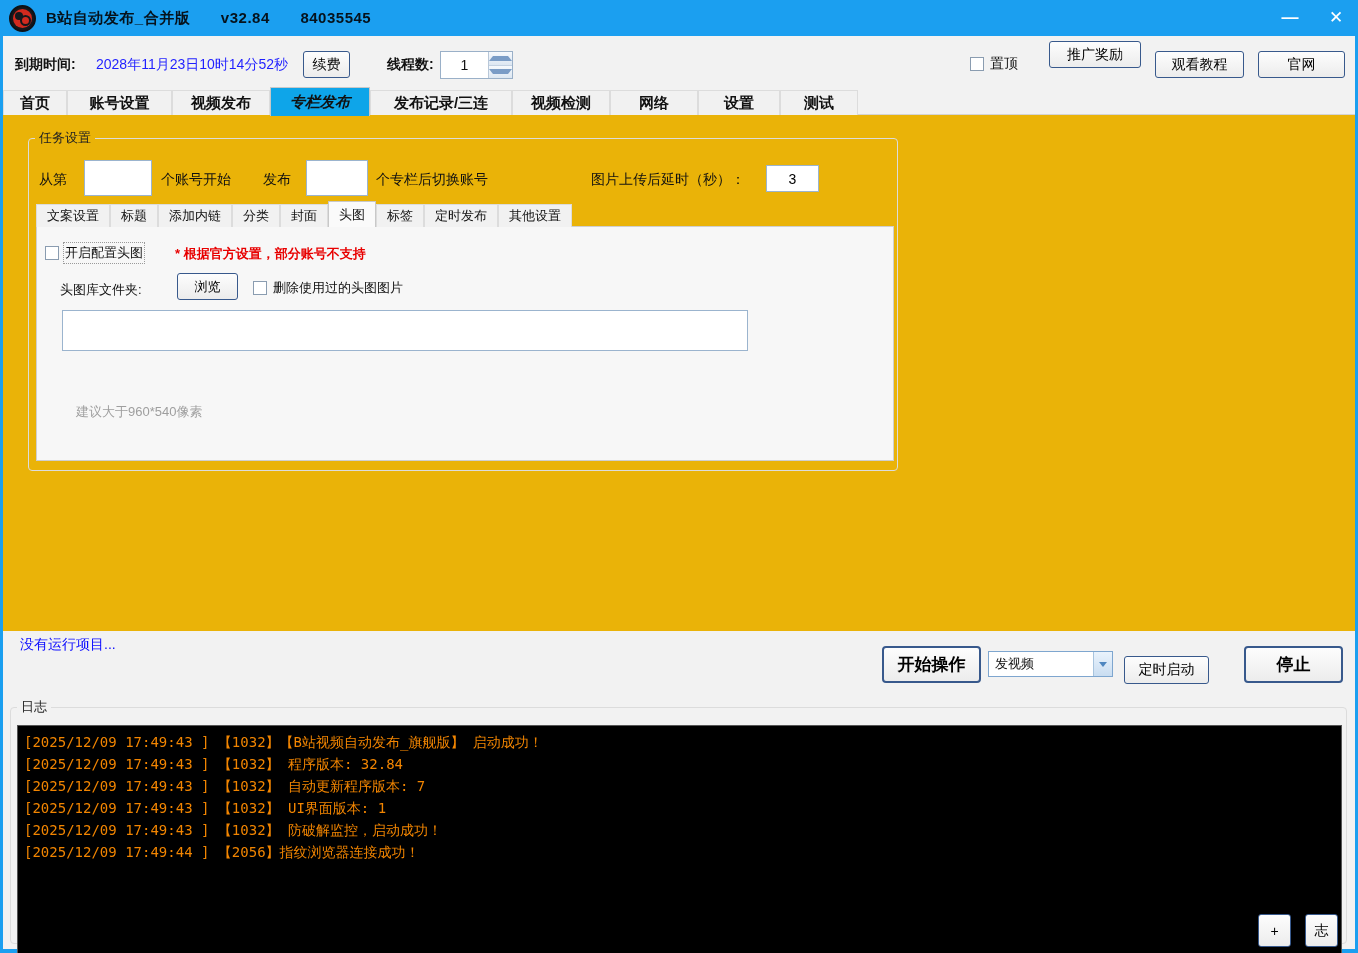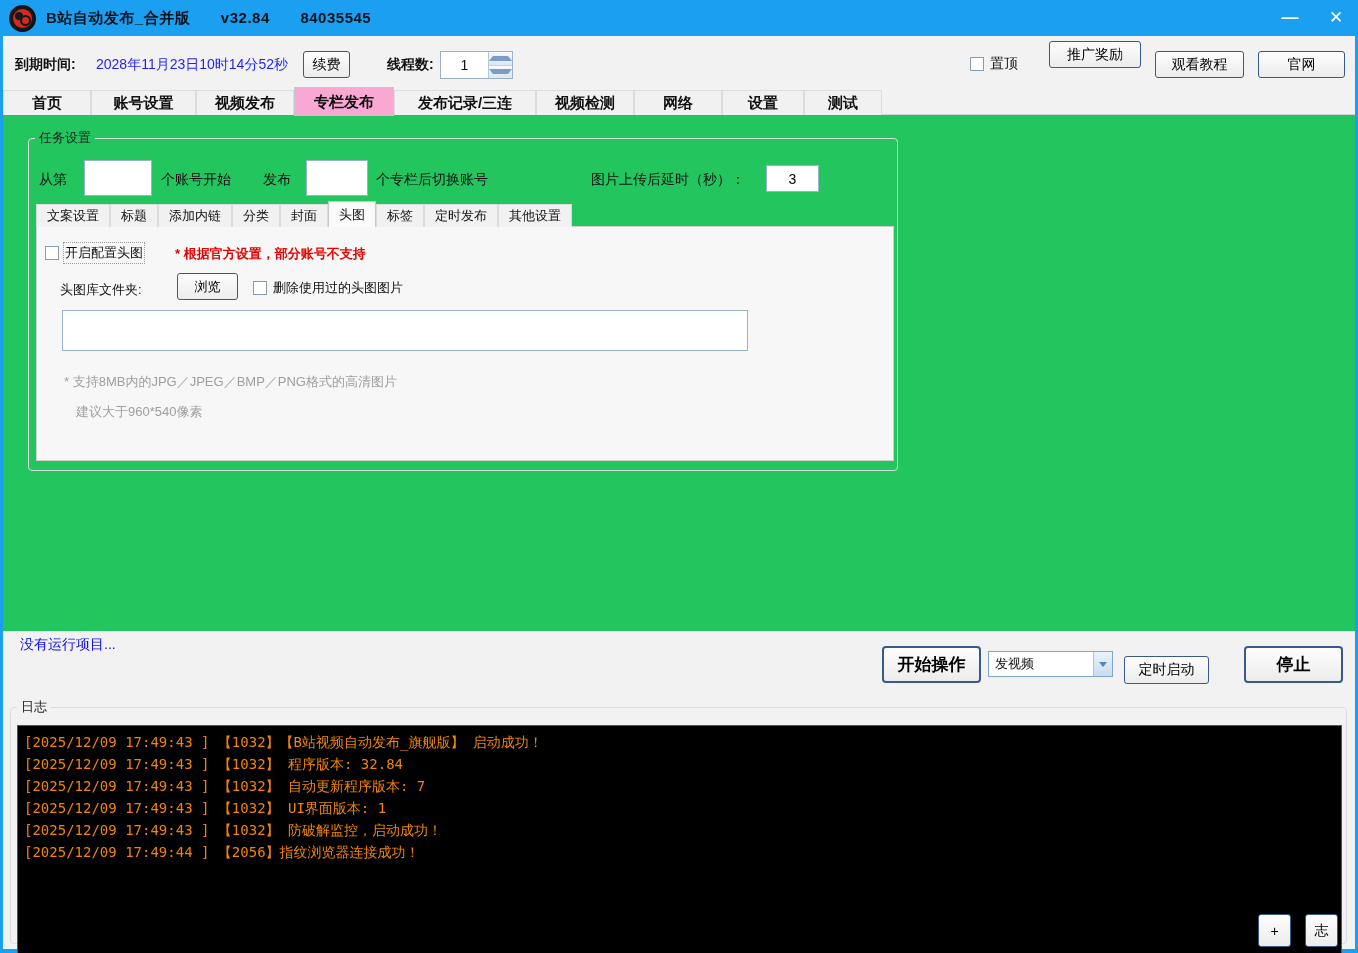--- a/index.html
+++ b/index.html
@@ -52,24 +52,24 @@
   .spinner .arrows div { flex:1; background:linear-gradient(#f6f9fd,#dde7f2); display:flex; align-items:center; justify-content:center; cursor:pointer; }
   .spinner .arrows div + div { border-top:1px solid #c4d2e2; }
   .tri-up { width:0; height:0; border-left:4px solid transparent; border-right:4px solid transparent; border-bottom:5px solid #7A9CC6; }
   .tri-down { width:0; height:0; border-left:4px solid transparent; border-right:4px solid transparent; border-top:5px solid #7A9CC6; }
 
   
   .main-tabstrip { position:absolute; left:0; top:52px; right:0; height:27px; border-bottom:1px solid #d4d4d4; display:flex; }
   .main-tab { height:26px; margin-top:2px; display:flex; align-items:center; justify-content:center;
     font-size:15px; font-weight:bold; background:#f1f1f1; border:1px solid #dcdcdc; border-bottom:none;
     cursor:pointer; padding:0 4px; }
-  .main-tab.selected { background:#f9a8d4; height:29px; margin-top:-1px; position:relative; z-index:2;
-    border-color:#c8c8c8; }
-
-  .content { position:absolute; left:0; right:0; top:79px; height:516px; background:#22c55e; }
+  .main-tab.selected { background:#0ea5e9; height:29px; margin-top:-1px; position:relative; z-index:2;
+    border-color:#c8c8c8;font-style:italic; }
+
+  .content { position:absolute; left:0; right:0; top:79px; height:516px; background:#eab308; }
 
   fieldset { border:1px solid #dcdcdc; border-radius:4px; background:transparent; }
   legend { font-size:13px; padding:0 4px; margin-left:6px; color:#222; }
 
   .task-fieldset { position:absolute; left:25px; top:14px; width:870px; height:342px; }
 
   .input { position:absolute; background:#fff; border:1px solid #9BB4CE; }
   .input.center { text-align:center; font-size:14px; }
 
   
@@ -143,21 +143,21 @@
 
     <label class="checkbox" style="position:absolute; left:967px; top:19px;">
       <span class="box"></span>
       <span>置顶</span>
     </label>
     <button class="btn" style="left:1046px; top:5px; width:92px; height:27px;">推广奖励</button>
     <button class="btn" style="left:1152px; top:15px; width:89px; height:27px;">观看教程</button>
     <button class="btn" style="left:1255px; top:15px; width:87px; height:27px;">官网</button>
 
     <div class="main-tabstrip">
-      <div class="main-tab" style="width:88px;">首页</div>
+      <div class="main-tab" style="width:64px;">首页</div>
       <div class="main-tab" style="width:105px;">账号设置</div>
       <div class="main-tab" style="width:98px;">视频发布</div>
       <div class="main-tab selected" style="width:100px;">专栏发布</div>
       <div class="main-tab" style="width:142px;">发布记录/三连</div>
       <div class="main-tab" style="width:98px;">视频检测</div>
       <div class="main-tab" style="width:88px;">网络</div>
       <div class="main-tab" style="width:82px;">设置</div>
       <div class="main-tab" style="width:78px;">测试</div>
     </div>
 
@@ -199,21 +199,20 @@
 
             <div class="lbl" style="left:23px; top:54px; font-size:13px;">头图库文件夹:</div>
             <button class="btn" style="left:140px; top:46px; width:61px; height:27px; font-size:13px;">浏览</button>
             <label class="checkbox" style="position:absolute; left:216px; top:52px; font-size:13px;">
               <span class="box"></span>
               <span>删除使用过的头图图片</span>
             </label>
 
             <input class="input" style="left: 25px; top: 83px; width: 686px; height: 41px; font-size: 14px; padding: 0px 6px;" value="">
 
-            <div class="hint-gray" style="position:absolute; left:27px; top:146px;">* 支持8MB内的JPG／JPEG／BMP／PNG格式的高清图片</div>
             <div class="hint-gray" style="position:absolute; left:39px; top:176px;">建议大于960*540像素</div>
           </div>
         </div>
       </fieldset>
     </div>
 
     <div class="status-text">没有运行项目...</div>
 
     <button class="btn big" style="left:879px; top:610px; width:99px; height:37px;">开始操作</button>
 

